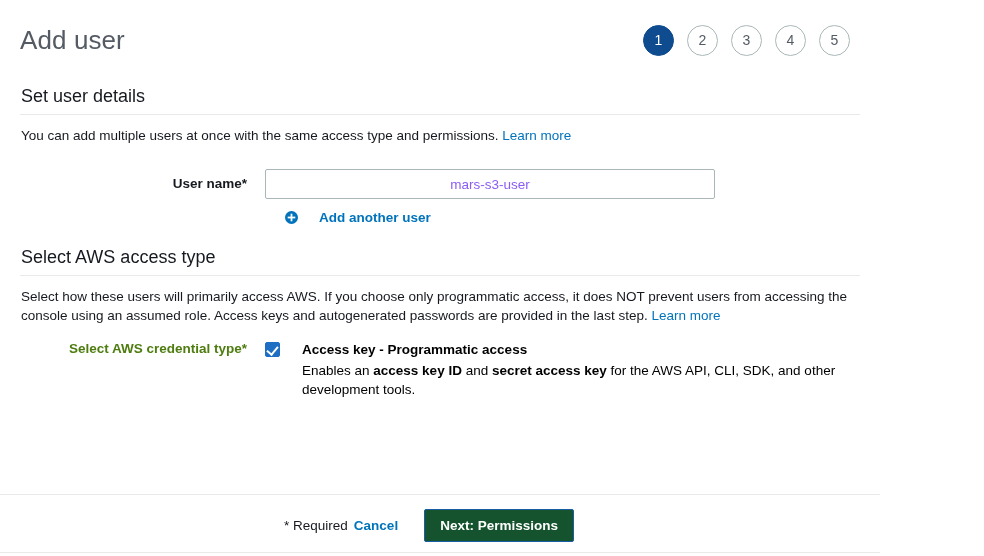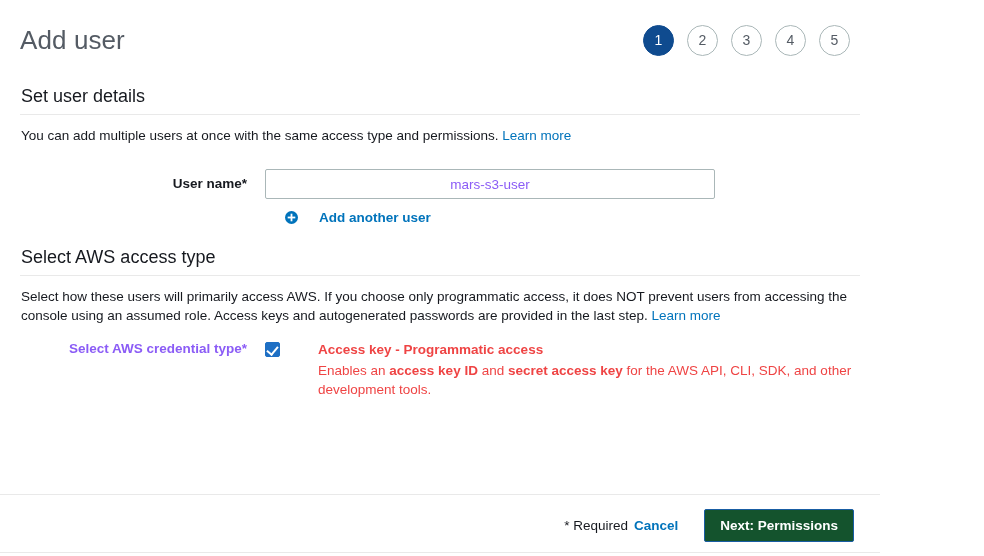--- a/index.html
+++ b/index.html
@@ -133,21 +133,21 @@
   .cred-block {
     display: flex;
     margin-top: 15px;
   }
   .cred-label {
     width: 245px;
     text-align: right;
     padding-right: 18px;
     font-size: 13.5px;
     font-weight: bold;
-    color: #8b5cf6;
+    color: #4d7c0f;
     padding-top: 1px;
   }
   .cred-options {
     flex: 1;
   }
   .opt {
     display: flex;
     align-items: flex-start;
     margin-bottom: 18px;
   }
@@ -170,42 +170,42 @@
     position: absolute;
     left: 3px;
     top: 1px;
     width: 5px;
     height: 9px;
     border: solid #ffffff;
     border-width: 0 2px 2px 0;
     transform: rotate(40deg);
   }
   .opt-text {
-    margin-left: 38px;
+    margin-left: 22px;
     font-size: 13.5px;
     line-height: 19px;
-    color: #ef4444;
+    color: #000000;
   }
   .opt-head {
     font-weight: bold;
     margin-bottom: 2px;
   }
   .opt-sub { max-width: 650px; }
 
   
   .footer {
     position: absolute;
     left: 0;
     right: 0;
     bottom: 0;
     height: 62px;
     border-top: 1px solid #e9e9e9;
     display: flex;
     align-items: center;
-    justify-content: flex-end;
+    justify-content: center;
     padding: 0 26px 0 2px;
     background: #ffffff;
   }
   .required-note {
     font-size: 13.5px;
     color: #16191f;
     padding-left: 2px;
   }
   .footer-actions {
     display: flex;

